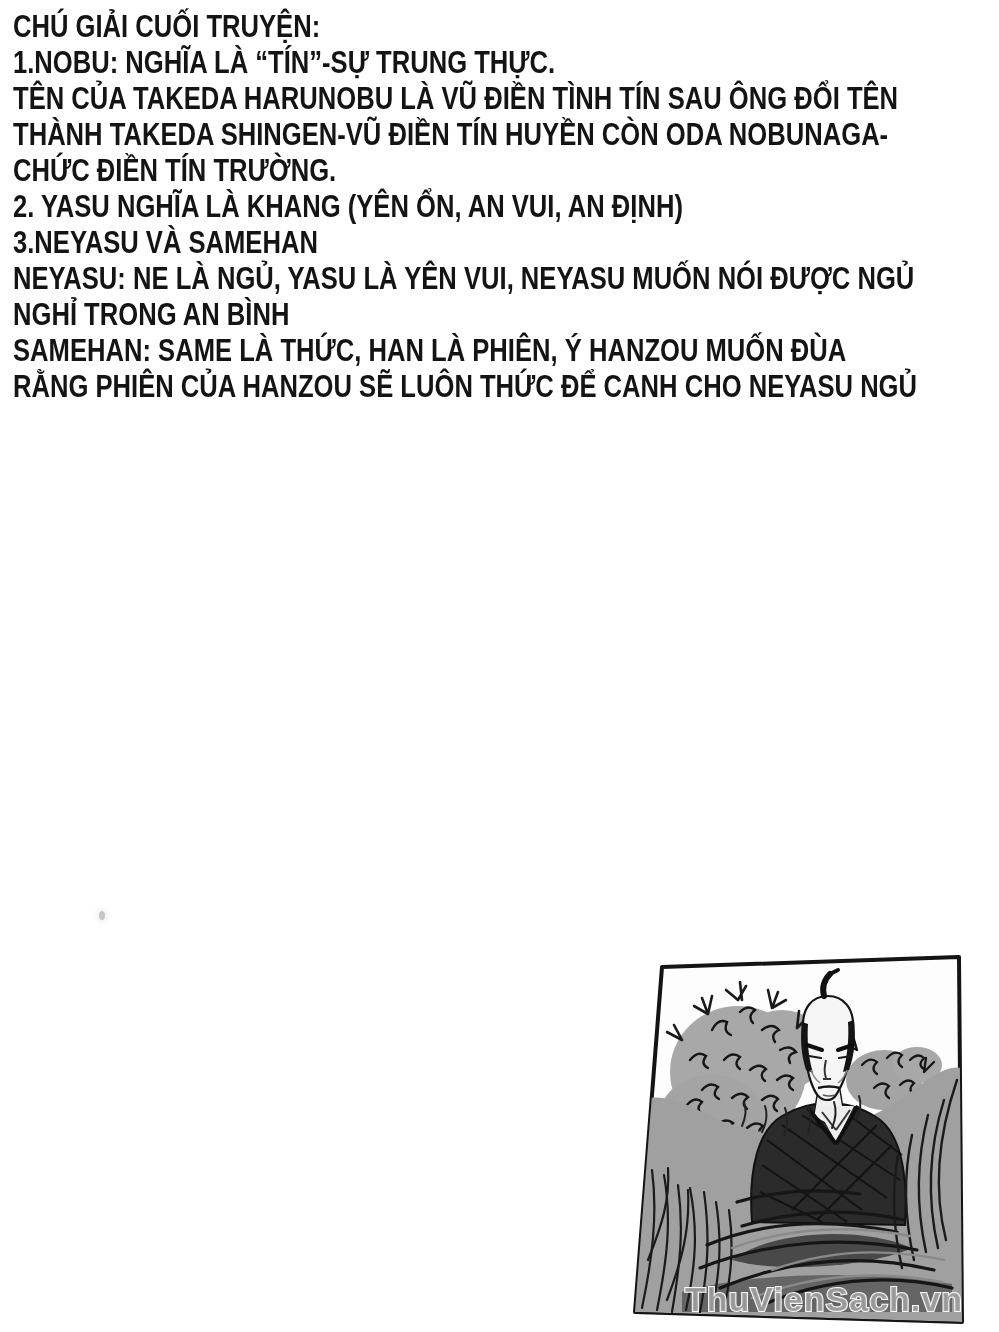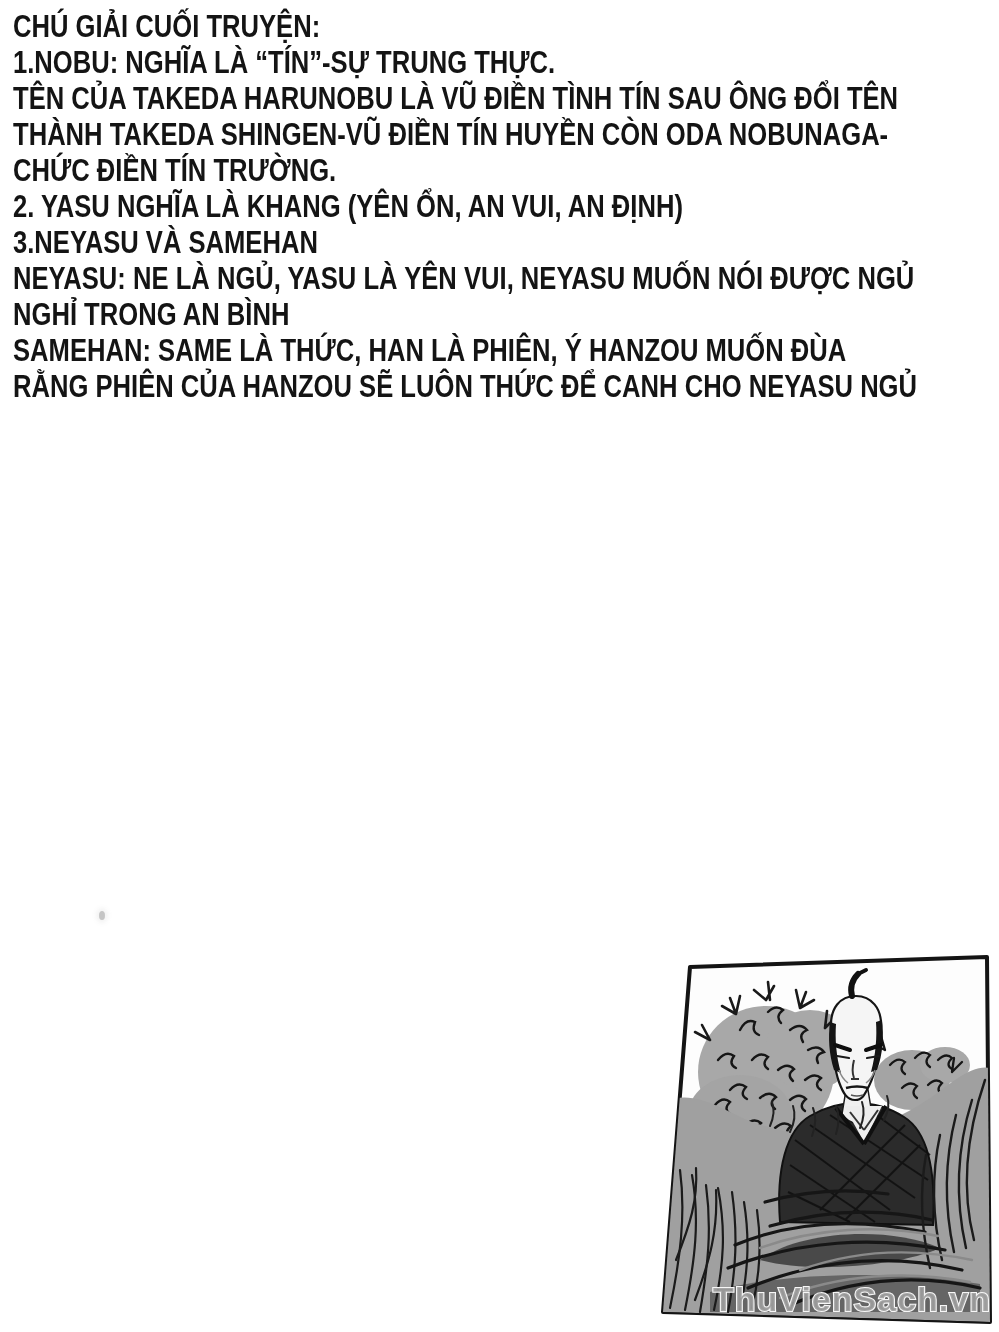--- a/index.html
+++ b/index.html
@@ -16,21 +16,21 @@
     transform:scaleX(0.80);transform-origin:0 0;
   }
   .note-line{height:36px;}
   
   .speck{
     position:absolute;left:99px;top:911px;width:6px;height:9px;
     background:#8d8d8d;border-radius:50%;opacity:.5;
     box-shadow:0 0 4px 3px rgba(160,160,160,.25);
   }
   
-  .panel-wrap{position:absolute;left:640px;top:930px;width:360px;height:402px;}
+  .panel-wrap{position:absolute;left:612px;top:930px;width:360px;height:402px;}
   .panel-wrap svg{display:block;width:360px;height:402px;}
   .wm-text{
     font-family:"Liberation Sans","DejaVu Sans",sans-serif;
     font-weight:bold;
   }
 </style>
 </head>
 <body>
 
 <div class="notes">

